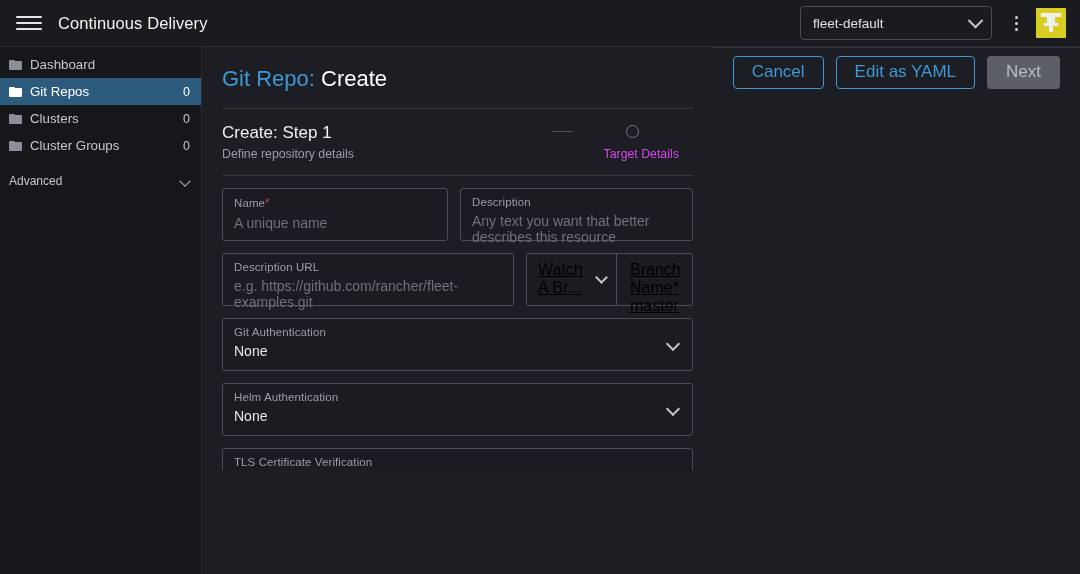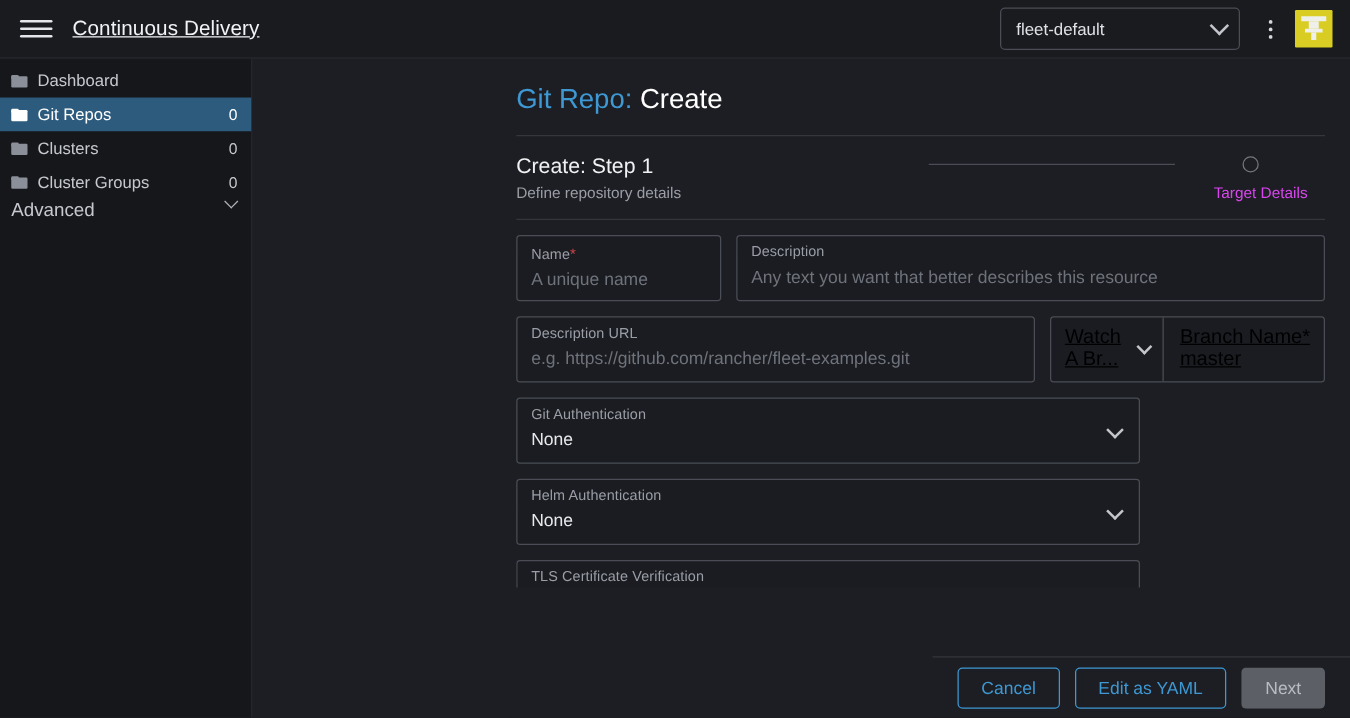--- a/index.html
+++ b/index.html
@@ -18,21 +18,21 @@
     border-bottom: 1px solid #2b2d33;
     display: flex; align-items: center;
     padding: 0 14px 0 14px;
   }
   .hamburger {
     width: 26px; height: 26px;
     display: flex; flex-direction: column; justify-content: center;
     gap: 4px; cursor: pointer; margin-right: 16px; margin-left: 2px;
   }
   .hamburger span { display: block; height: 2px; background: #e4e6eb; border-radius: 1px; }
-  .app-title { color: #f2f3f5; font-size: 16.5px; letter-spacing: .1px; text-decoration: underline; }
+  .app-title { color: #f2f3f5; font-size: 16.5px; letter-spacing: .1px; }
   .header-spacer { flex: 1; }
 
   .ns-select {
     width: 192px; height: 34px;
     border: 1px solid #4a4d56;
     border-radius: 4px;
     background: #1a1b1f;
     display: flex; align-items: center;
     padding: 0 10px 0 12px;
     cursor: pointer;
@@ -83,34 +83,34 @@
     width: 6px; height: 3px; background: #8b8f99; border-radius: 1px 1px 0 0;
   }
   .nav-item.active .folder-icon::before,
   .nav-item.active .folder-icon::after { background: #ffffff; }
   .nav-label { flex: 1; }
   .nav-count { color: #c5c8ce; font-size: 12.5px; }
   .nav-item.active .nav-count { color: #ffffff; }
 
   .nav-group {
     height: 28px; margin-top: 1px;
-    display: flex; align-items: flex-start; padding: 0 12px 0 9px;
-    color: #c5c8ce; font-size: 15px; cursor: pointer;
+    display: flex; align-items: flex-end; padding: 0 12px 0 9px;
+    color: #c5c8ce; font-size: 12px; cursor: pointer;
   }
   .nav-group .nav-label { flex: 1; }
   .chev-sm {
     width: 8px; height: 8px;
     border-right: 1.6px solid #b0b3ba; border-bottom: 1.6px solid #b0b3ba;
     transform: rotate(45deg) translate(-2px,-2px);
   }
   .sidebar-spacer { flex: 1; }
   .version { color: #7c808a; font-size: 12.5px; padding: 0 0 14px 12px; }
 
   
-  .main { flex: 1; display: flex; flex-direction: column; min-width: 0; background: #1d1e23; align-items: flex-end; }
+  .main { flex: 1; display: flex; flex-direction: row; min-width: 0; background: #1d1e23; }
   .main-scroll { flex: 1; overflow: hidden; padding: 0 20px 0 20px; position: relative; }
 
   .page-title {
     font-size: 22px; padding: 19px 0 16px 0; color: #ffffff; font-weight: 400;
   }
   .page-title .prefix { color: #3d98d3; }
   .page-title .suffix { color: #ffffff; }
   .divider { height: 1px; background: #34363d; }
 
   .stepper {
@@ -148,21 +148,21 @@
   .field .fph  { font-size: 14px; color: #6e727b; margin-top: 5px; }
 
   .field.select { cursor: pointer; }
   .field .sel-chev {
     position: absolute; right: 14px; top: 20px;
     width: 10px; height: 10px;
     border-right: 2px solid #c3c6cc; border-bottom: 2px solid #c3c6cc;
     transform: rotate(45deg);
   }
 
-  .w-name { width: 164px; }
+  .w-name { width: 226px; }
   .w-desc { flex: 1; }
   .w-url  { width: 415px; }
   .w-auth { width: 499px; }
 
   .combo {
     flex: 1; display: flex;
     background: #1b1c21; border: 1px solid #4a4d56; border-radius: 3px; height: 53px; text-decoration: underline;
   }
   .combo .watch {
     width: 90px; border-right: 1px solid #4a4d56;
@@ -180,21 +180,21 @@
 
   
   .footer {
     height: 49px; min-height: 49px;
     background: #1d1e23;
     border-top: 1px solid #34363d;
     display: flex; align-items: center; justify-content: flex-end;
     padding: 0 20px; gap: 12px;
   }
   .btn {
-    height: 33px; border-radius: 4px; font-size: 14px;
+    height: 33px; border-radius: 4px; font-size: 17px;
     display: flex; align-items: center; justify-content: center;
     padding: 0 18px; cursor: pointer; border: 1px solid transparent;
   }
   .btn.outline { border-color: #3d98d3; color: #3d98d3; background: transparent; }
   .btn.disabled { background: #5c5f66; color: #b9bcc2; cursor: default; }
 </style>
 </head>
 <body>
 
 <div class="header">

